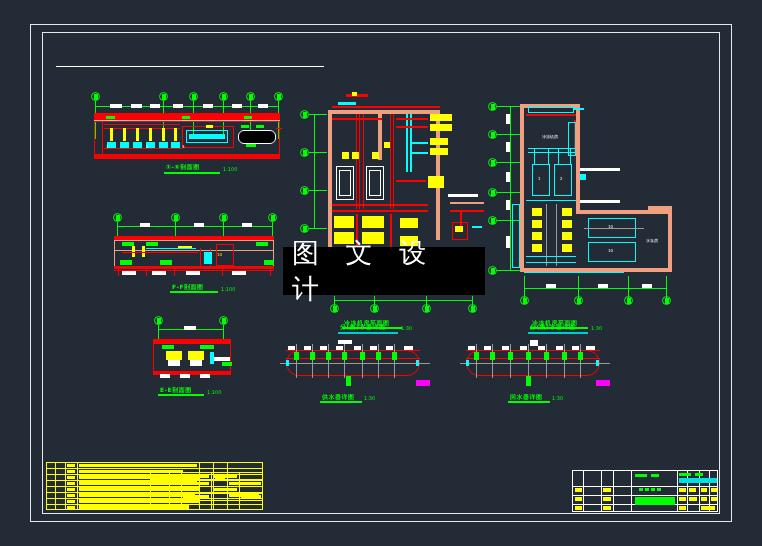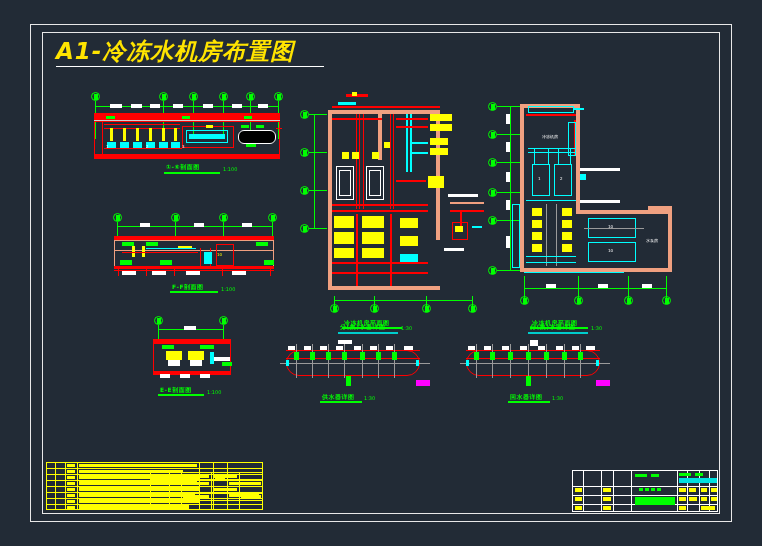--- a/index.html
+++ b/index.html
@@ -57,21 +57,20 @@
   .tb-cyn{position:absolute;background:#00e0e0;}
 </style>
 </head>
 <body>
 
 <div id="stage">
 
   <div class="frame-outer"></div>
   <div class="frame-inner"></div>
 
-  <div class="title-main">A1-冷冻水机房布置图</div>
 
   <div class="ln cWht" style="left:56px;top:66px;width:268px;height:1px;"></div>
 
   <div class="vp" style="left:86px;top:92px;width:200px;height:95px;">
 
     <div class="bub" style="left:5px;top:0px;">
         <i></i>
       </div>
     <div class="ln cGrn" style="left:9px;top:9px;width:1px;height:38px;"></div>
     <div class="bub" style="left:73px;top:0px;">
@@ -634,14 +633,17 @@
     <div class="tb-yel" style="left:128px;top:17px;width:6px;height:4px;"></div>
     <div class="tb-yel" style="left:138px;top:17px;width:6px;height:4px;"></div>
     <div class="tb-yel" style="left:106px;top:26px;width:7px;height:4px;"></div>
     <div class="tb-yel" style="left:116px;top:26px;width:8px;height:4px;"></div>
     <div class="tb-yel" style="left:128px;top:26px;width:6px;height:4px;"></div>
     <div class="tb-yel" style="left:138px;top:26px;width:6px;height:4px;"></div>
     <div class="tb-yel" style="left:106px;top:35px;width:7px;height:4px;"></div>
     <div class="tb-yel" style="left:128px;top:35px;width:14px;height:4px;"></div>
   </div>
 
+  <div class="watermark">
+    <span>图 文 设 计</span>
+  </div>
 
 </div>
 
 </body></html>

